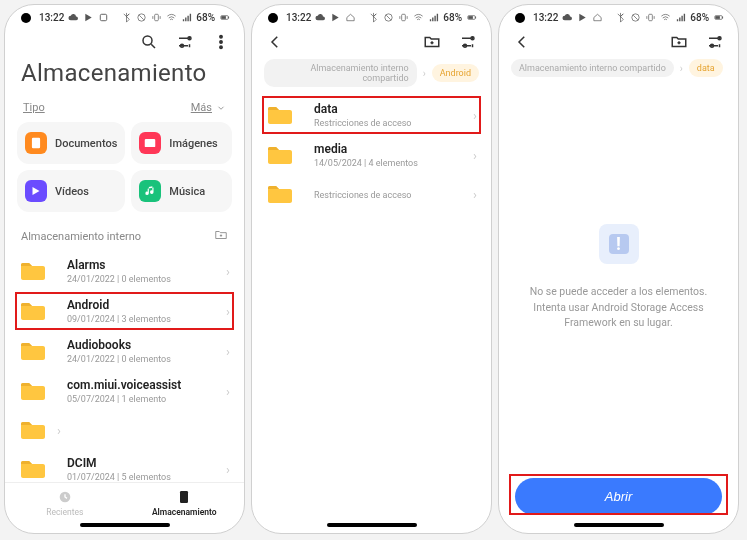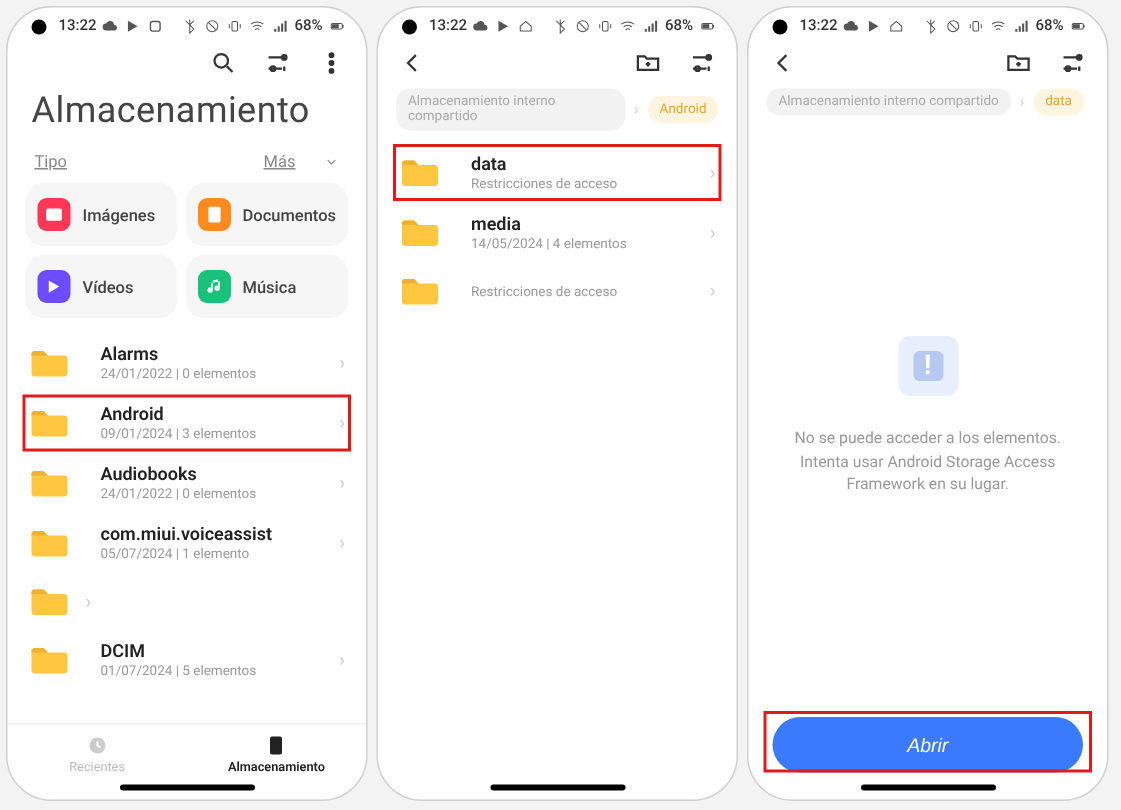--- a/index.html
+++ b/index.html
@@ -28,21 +28,21 @@
     display:flex; align-items:center; justify-content:space-between;
     padding: 7px 14px 4px 34px; font-size:10px; color:#333; font-weight:500;
   }
   .statusbar .left, .statusbar .right { display:flex; align-items:center; gap:4px; }
   .sicon svg { width:11px; height:11px; display:block; }
   .topbar { display:flex; align-items:center; justify-content:flex-end; padding: 6px 14px; gap:18px; }
   .topbar.withback { justify-content:space-between; }
   .topbar .ticon svg { width:18px; height:18px; stroke:#333; stroke-width:2; fill:none; display:block;}
   .title-big { font-size:24px; font-weight:400; color:#444; padding: 2px 16px 10px; letter-spacing:.3px;}
   .tipo-row { display:flex; justify-content:space-between; align-items:center; padding: 4px 18px 8px; font-size:11px; color:#888;text-decoration:underline;}
-  .tipo-row .mas { display:flex; align-items:center; gap:19px;}
+  .tipo-row .mas { display:flex; align-items:center; gap:4px;}
   .cat-grid { display:grid; grid-template-columns:1fr 1fr; gap:6px; padding: 0 12px 10px;}
   .cat { background:#f6f6f6; border-radius:12px; padding:10px 8px; display:flex; align-items:center; gap:8px; font-size:11px; color:#444; font-weight:500;}
   .cat-icon { width:22px; height:22px; border-radius:6px; display:flex; align-items:center; justify-content:center;}
   .cat-icon svg { width:14px; height:14px; fill:#fff;}
   .section-label { display:flex; justify-content:space-between; align-items:center; padding:6px 16px; font-size:11px; color:#888;}
   .folders { flex:1; overflow:hidden; }
   .folder-row {
     display:flex; align-items:center; padding:7px 14px; gap:10px;
     position:relative;
   }
@@ -58,21 +58,21 @@
   .bottomnav {
     display:flex; border-top:1px solid #eee; padding:6px 0 2px;
   }
   .bnav-item { flex:1; display:flex; flex-direction:column; align-items:center; gap:2px; font-size:8.5px;justify-content:flex-end;}
   .bnav-item svg { width:16px; height:16px;}
   .bnav-item.inactive { color:#bbb;}
   .bnav-item.active { color:#222; font-weight:600;}
   .gesture-bar { height:4px; background:#000; border-radius:2px; width:90px; margin:4px auto 6px;}
 
   .crumbs { display:flex; gap:6px; padding: 2px 12px 8px; align-items:center; font-size:9px;}
-  .crumb { background:#f2f2f2; color:#aaa; border-radius:10px; padding:4px 8px;}
+  .crumb { background:#f2f2f2; color:#aaa; border-radius:10px; padding:4px 8px;text-align:right;}
   .crumb.active { background:#fff4e0; color:#e6a432;}
   .crumb-sep { color:#ccc; font-size:10px;}
 
   .empty { flex:1; display:flex; flex-direction:column; align-items:center; justify-content:center; padding:0 30px; text-align:center;}
   .empty-icon { width:40px; height:40px; background:#e8effc; border-radius:8px; display:flex; align-items:center;justify-content:center; margin-bottom:20px;}
   .empty-icon span{ color:#fff; font-weight:700; font-size:18px; background:#b7c9f0; width:20px; height:20px; border-radius:4px; display:flex;align-items:center;justify-content:center;}
   .empty-text { font-size:10.5px; color:#999; line-height:1.5;}
   .cta-wrap { position:relative; padding: 8px 16px 4px;}
   .cta-wrap::after{ content:""; position:absolute; inset:4px 10px; border:2px solid #e11a1a; pointer-events:none;}
   .cta { background:#3a7afe; color:#fff; border:none; border-radius:20px; width:100%; padding:11px; font-size:13px; font-weight:500;font-style:italic;}
@@ -179,56 +179,63 @@
     <span class="mas">
       <span>Más</span>
       <svg width="10" height="10" viewBox="0 0 24 24">
           <path d="M6 9l6 6 6-6" fill="none" stroke="#888" stroke-width="2"></path>
         </svg>
     </span>
   </div>
 
   <div class="cat-grid" id="cat-grid">
       <div class="cat">
+       <span class="cat-icon" style="background:#ff8a1f">
+          <svg viewBox="0 0 24 24">
+            <rect x="5" y="3" width="14" height="18" rx="2"></rect>
+            <path d="M8 8h8M8 12h8M8 16h5" stroke="#fff" stroke-width="1.5" fill="none"></path>
+          </svg>
+        </span>
+       <span>Documentos</span>
+     </div>
+      <div class="cat">
        <span class="cat-icon" style="background:#ff3757">
           <svg viewBox="0 0 24 24">
             <rect x="3" y="5" width="18" height="14" rx="2"></rect>
             <circle cx="9" cy="10" r="2" fill="#fff" opacity=".6"></circle>
             <path d="M4 18l5-5 4 4 3-3 4 4" stroke="#fff" stroke-width="1.5" fill="none"></path>
           </svg>
         </span>
        <span>Imágenes</span>
-     </div>
-      <div class="cat">
-       <span class="cat-icon" style="background:#ff8a1f">
-          <svg viewBox="0 0 24 24">
-            <rect x="5" y="3" width="14" height="18" rx="2"></rect>
-            <path d="M8 8h8M8 12h8M8 16h5" stroke="#fff" stroke-width="1.5" fill="none"></path>
-          </svg>
-        </span>
-       <span>Documentos</span>
      </div>
       <div class="cat">
        <span class="cat-icon" style="background:#6b4cff">
           <svg viewBox="0 0 24 24">
             <path d="M6 5l12 7-12 7z"></path>
           </svg>
         </span>
        <span>Vídeos</span>
      </div>
       <div class="cat">
        <span class="cat-icon" style="background:#19c27b">
           <svg viewBox="0 0 24 24">
             <path d="M10 4v12a3 3 0 11-2-2.8V8l10-2v8a3 3 0 11-2-2.8V4l-6 1.2z"></path>
           </svg>
         </span>
        <span>Música</span>
      </div>
     </div>
 
+  <div class="section-label">
+    <span>Almacenamiento interno</span>
+    <span class="ticon"><svg viewBox="0 0 24 24" width="14" height="14">
+          <path d="M3 6h6l2 2h10v10H3z" fill="none" stroke="#888" stroke-width="1.5"></path>
+          <path d="M12 11v4M10 13h4" stroke="#888" stroke-width="1.5"></path>
+        </svg></span>
+  </div>
 
   <div class="folders" id="folders1">
       <div class="folder-row">
     <span class="folder-icon">
           <svg viewBox="0 0 28 24">
             <use href="#folder-glyph"></use>
           </svg>
         </span>
     <div class="folder-text">
       <div class="folder-name">Alarms</div>

